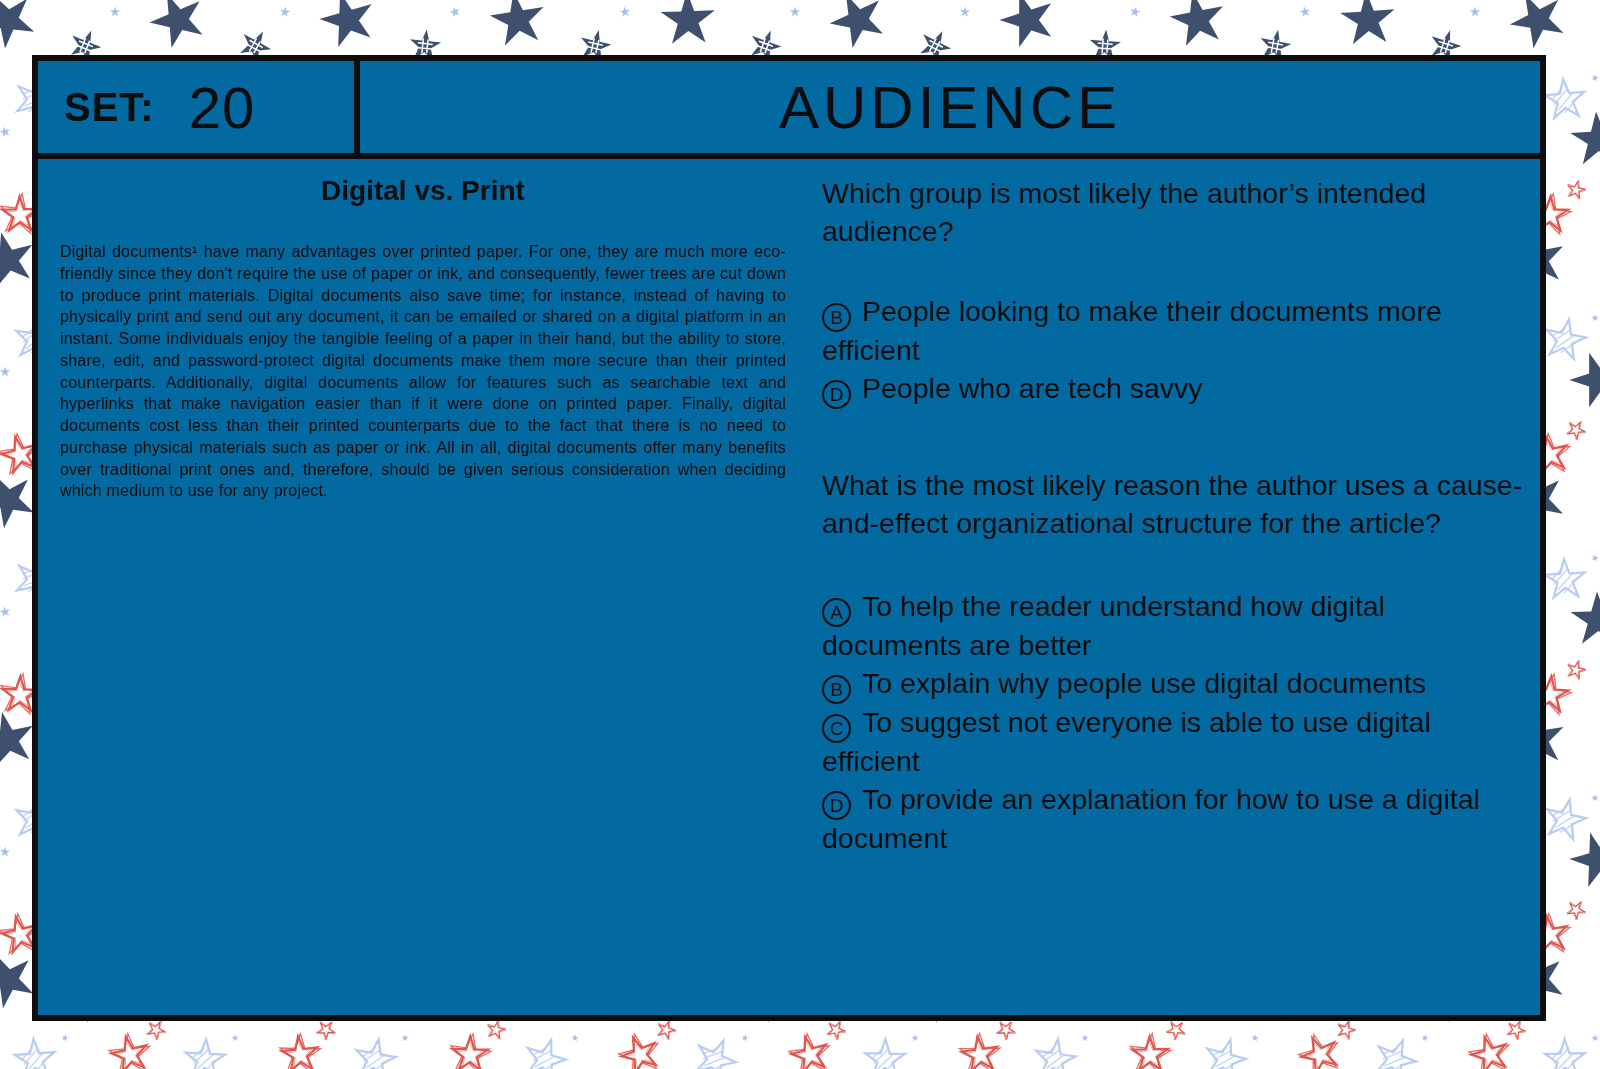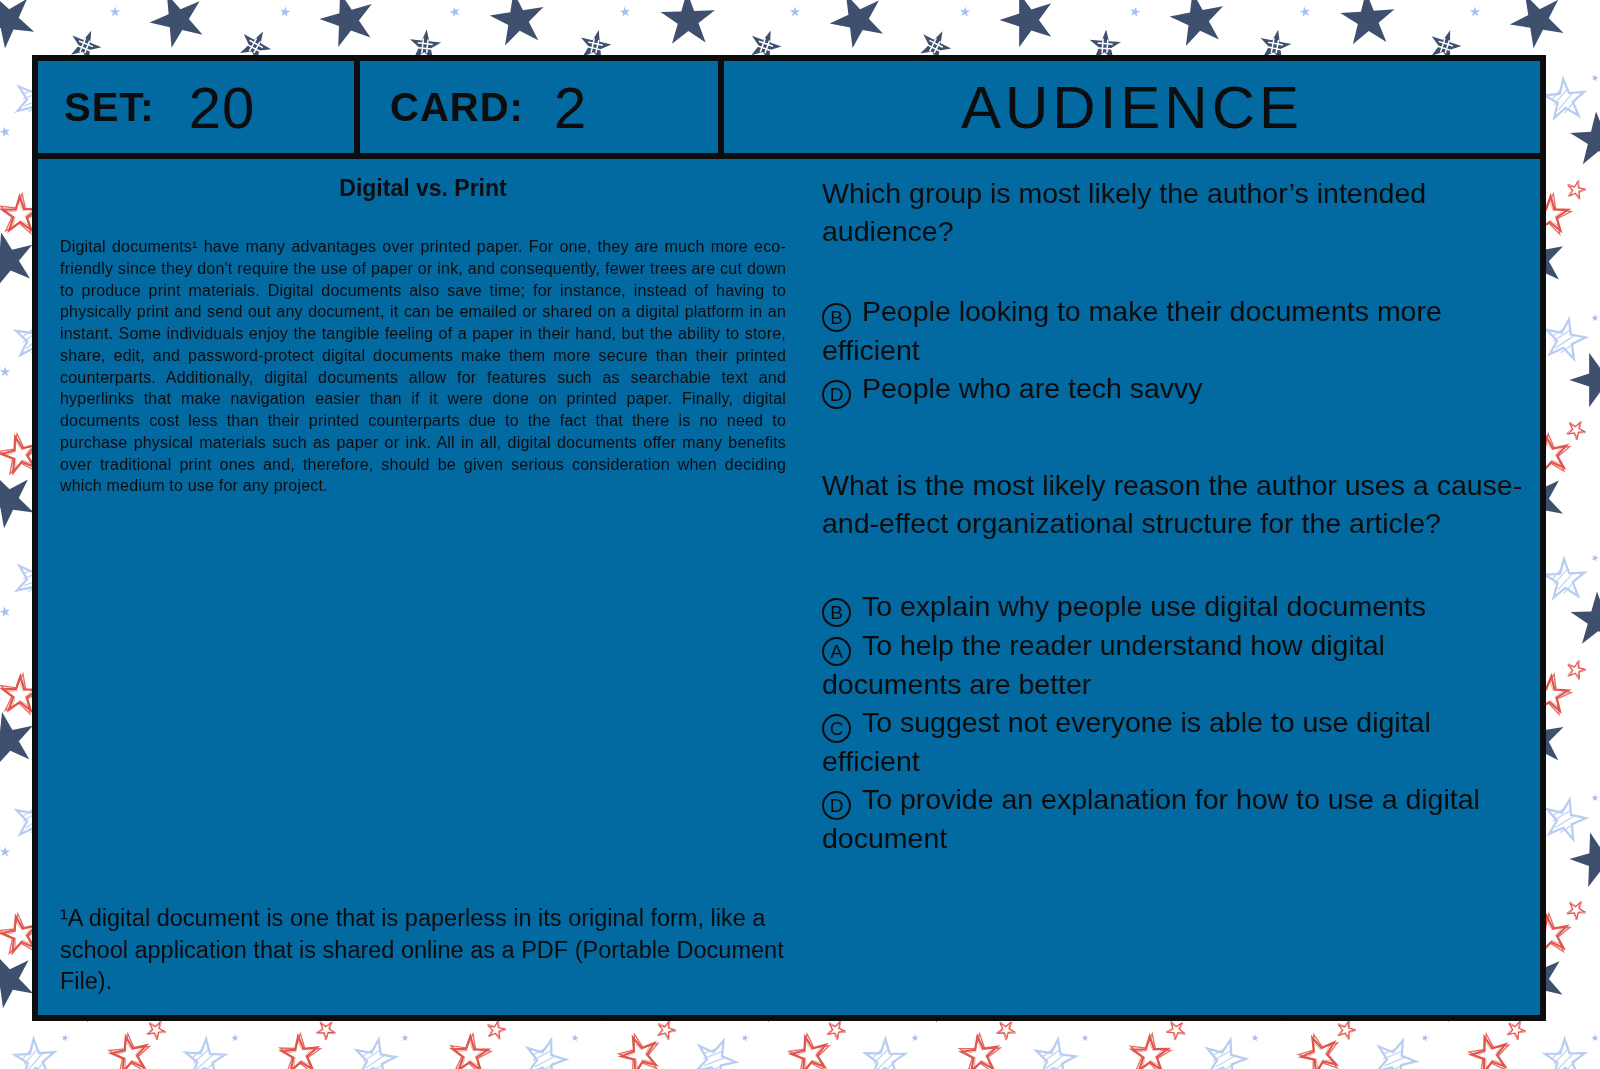--- a/index.html
+++ b/index.html
@@ -26,21 +26,21 @@
   .hlabel{font-weight:800;font-size:40px;letter-spacing:1px;}
   .hvalue{font-weight:400;font-size:58px;letter-spacing:1px;}
   .htitle{font-weight:400;font-size:60px;letter-spacing:4px;}
   .card-body{
     flex:1;display:flex;padding:14px 14px 18px 22px;gap:36px;box-sizing:border-box;min-height:0;
   }
   .passage-col{
     width:726px;flex:none;display:flex;flex-direction:column;min-height:0;
   }
   .passage-title{
-    text-align:center;font-weight:700;font-size:23px;margin:2px 0 34px 0;
+    text-align:center;font-weight:700;font-size:28px;margin:2px 0 34px 0;
   }
   .passage-body{
     font-size:16px;line-height:1.36;letter-spacing:0.2px;
     text-align:justify;text-justify:inter-word;
   }
   .passage-footnote{
     margin-top:auto;padding-top:28px;font-size:23.5px;line-height:1.33;
   }
   .questions-col{flex:1;padding-top:2px;font-size:28.5px;line-height:1.33;}
   .question-block{margin:0;}
@@ -925,52 +925,47 @@
     </g>
 </svg>
 
 <div class="card">
 
   <div class="card-header">
     <div class="hcell hcell-set">
       <span class="hlabel">SET:</span>
       <span class="hvalue">20</span>
     </div>
-    <div class="hcell hcell-card">
-      <span class="hlabel">CARD:</span>
-      <span class="hvalue">2</span>
-    </div>
     <div class="hcell hcell-category">
       <span class="htitle">AUDIENCE</span>
     </div>
   </div>
 
   <div class="card-body">
 
     <div class="passage-col">
       <div class="passage-title">Digital vs. Print</div>
       <div class="passage-body">Digital documents¹ have many advantages over printed paper. For one, they are much more eco-friendly since they don't require the use of paper or ink, and consequently, fewer trees are cut down to produce print materials. Digital documents also save time; for instance, instead of having to physically print and send out any document, it can be emailed or shared on a digital platform in an instant. Some individuals enjoy the tangible feeling of a paper in their hand, but the ability to store, share, edit, and password-protect digital documents make them more secure than their printed counterparts. Additionally, digital documents allow for features such as searchable text and hyperlinks that make navigation easier than if it were done on printed paper. Finally, digital documents cost less than their printed counterparts due to the fact that there is no need to purchase physical materials such as paper or ink. All in all, digital documents offer many benefits over traditional print ones and, therefore, should be given serious consideration when deciding which medium to use for any project.</div>
-      <div class="passage-footnote">¹A digital document is one that is paperless in its original form, like a school application that is shared online as a PDF (Portable Document File).</div>
     </div>
 
     <div class="questions-col">
 
       <div class="question-block">
         <p class="question-prompt">Which group is most likely the author’s intended audience?</p>
         <div class="choices">
           <div class="choice"><span class="choice-letter">B</span><span class="choice-text">People looking to make their documents more efficient</span></div>
           <div class="choice"><span class="choice-letter">D</span><span class="choice-text">People who are tech savvy</span></div>
         </div>
       </div>
 
       <div class="question-block">
         <p class="question-prompt second">What is the most likely reason the author uses a cause-and-effect organizational structure for the article?</p>
         <div class="choices">
+          <div class="choice"><span class="choice-letter">A</span><span class="choice-text">To help the reader understand how digital documents are better</span></div>
           <div class="choice"><span class="choice-letter">B</span><span class="choice-text">To explain why people use digital documents</span></div>
-          <div class="choice"><span class="choice-letter">A</span><span class="choice-text">To help the reader understand how digital documents are better</span></div>
           <div class="choice"><span class="choice-letter">C</span><span class="choice-text">To suggest not everyone is able to use digital efficient</span></div>
           <div class="choice"><span class="choice-letter">D</span><span class="choice-text">To provide an explanation for how to use a digital document</span></div>
         </div>
       </div>
 
     </div>
   </div>
 </div>
 
 </body></html>

